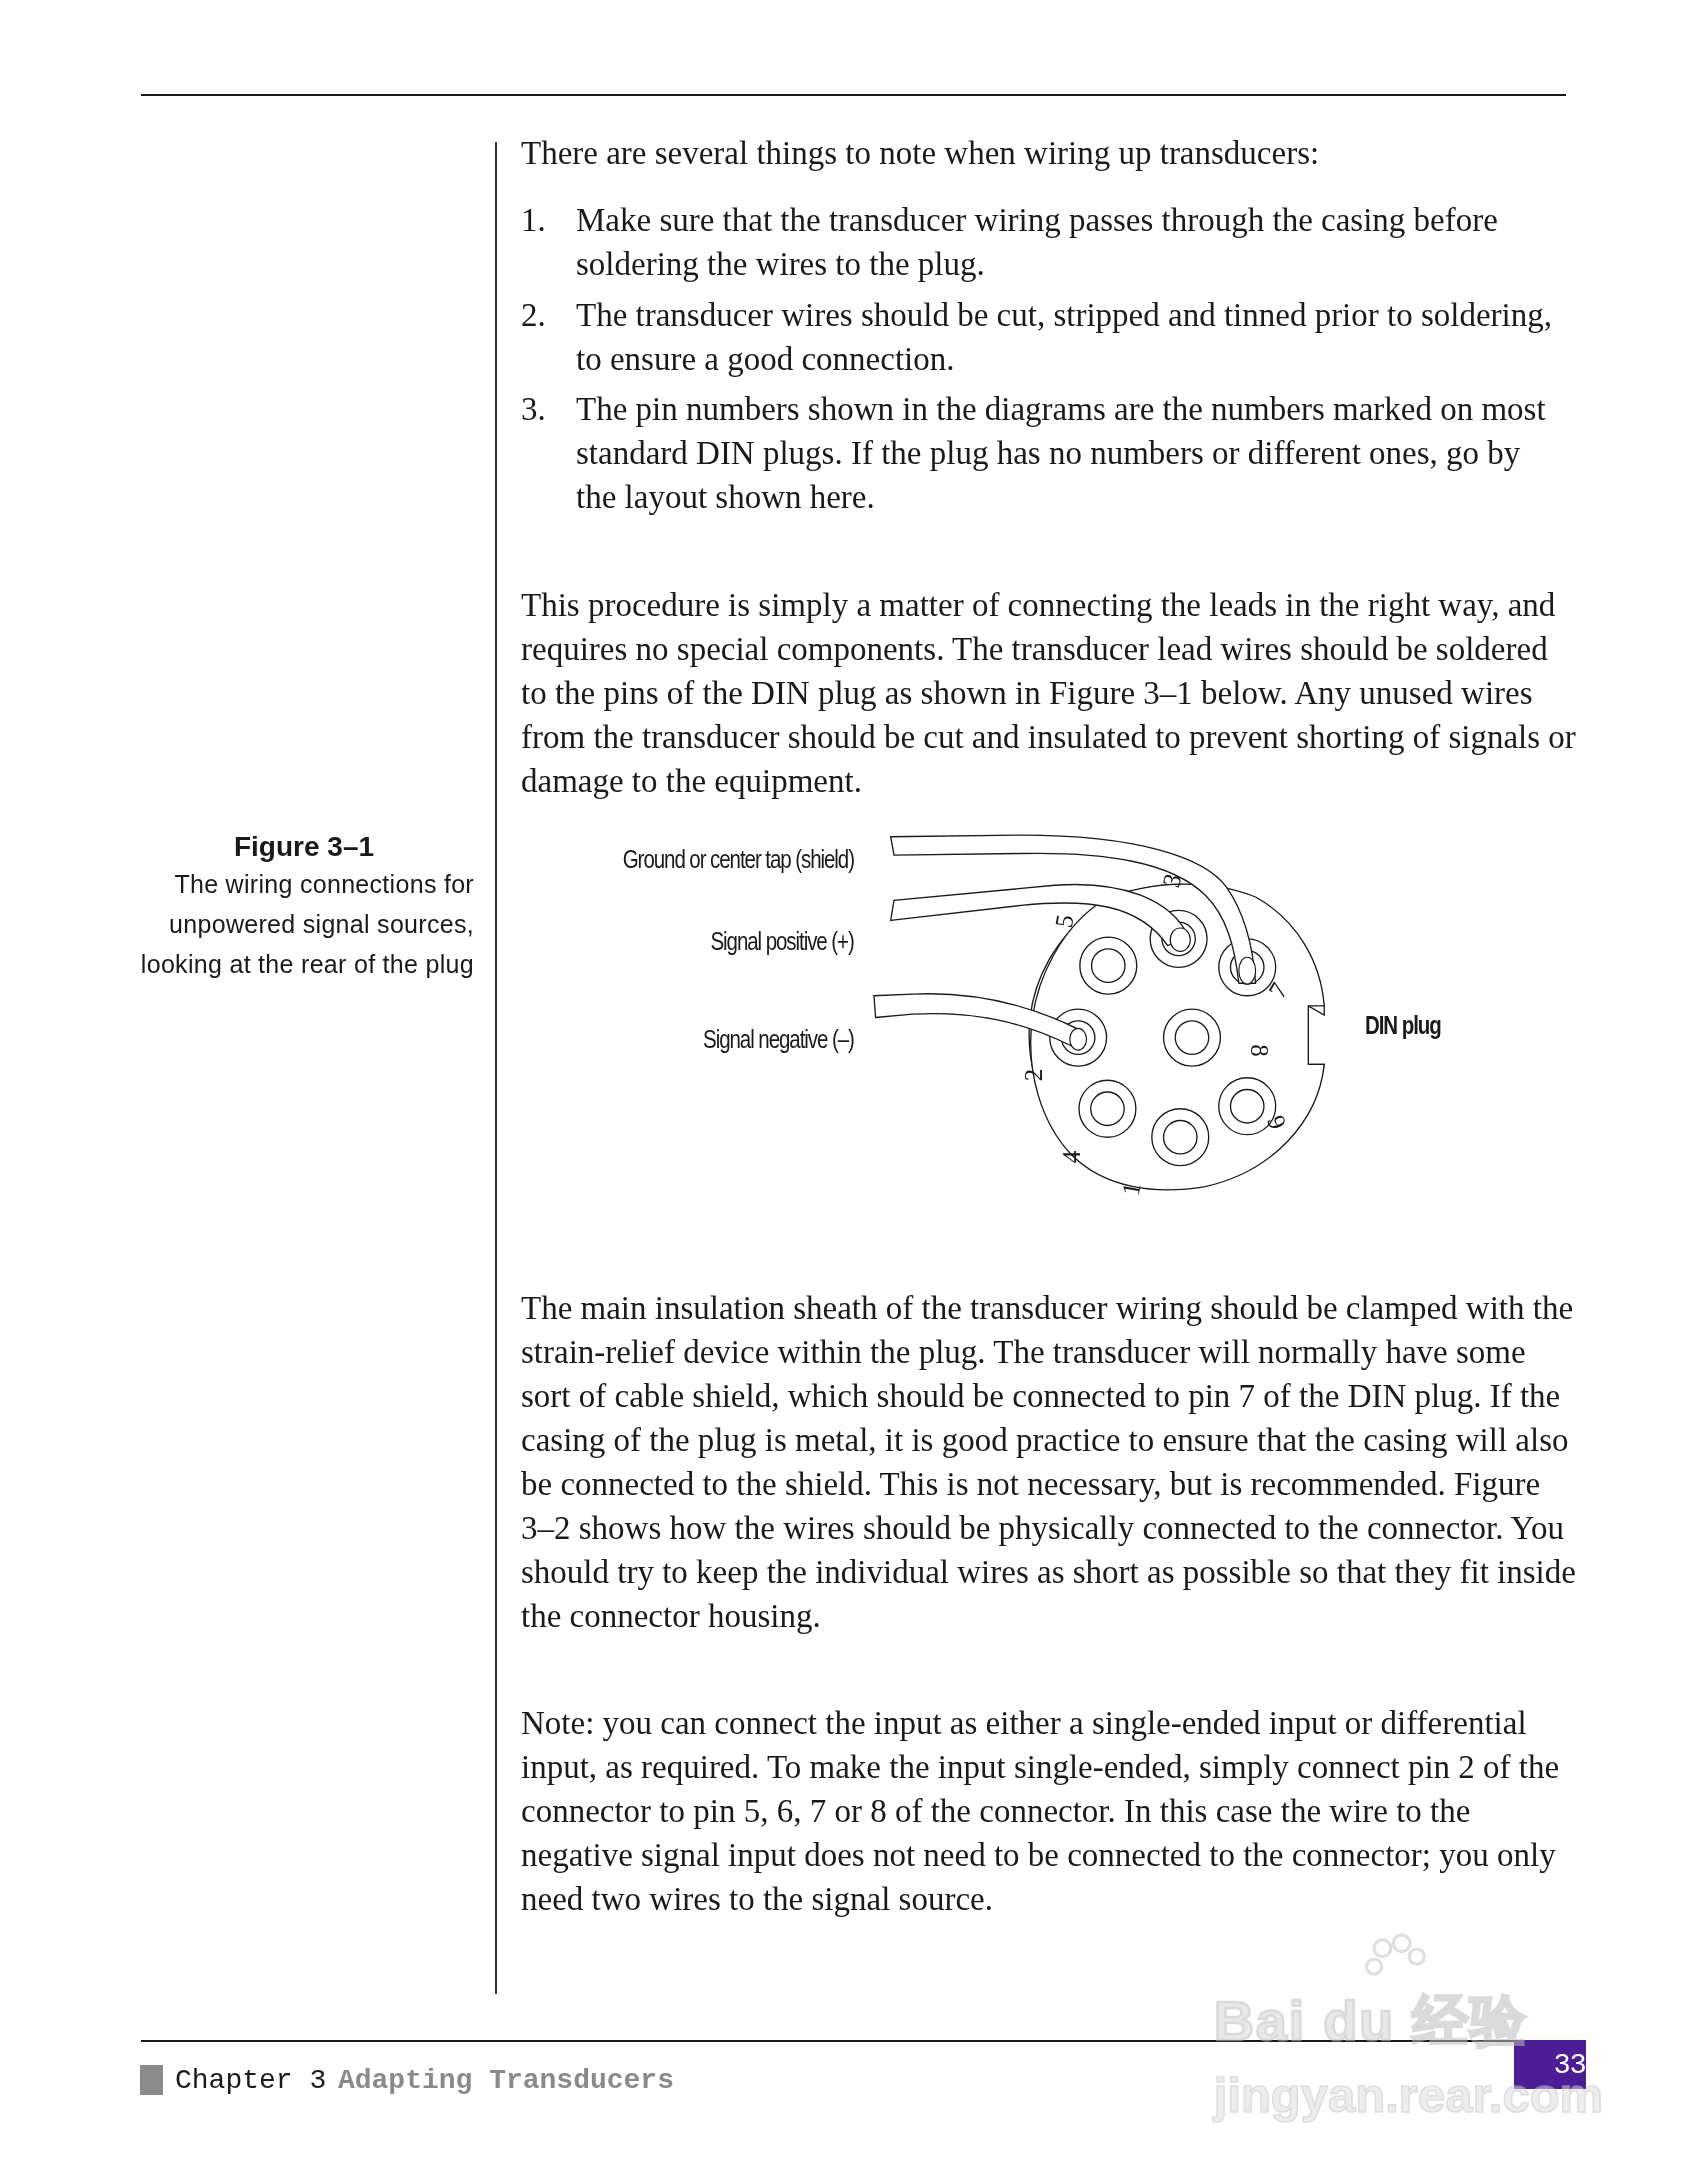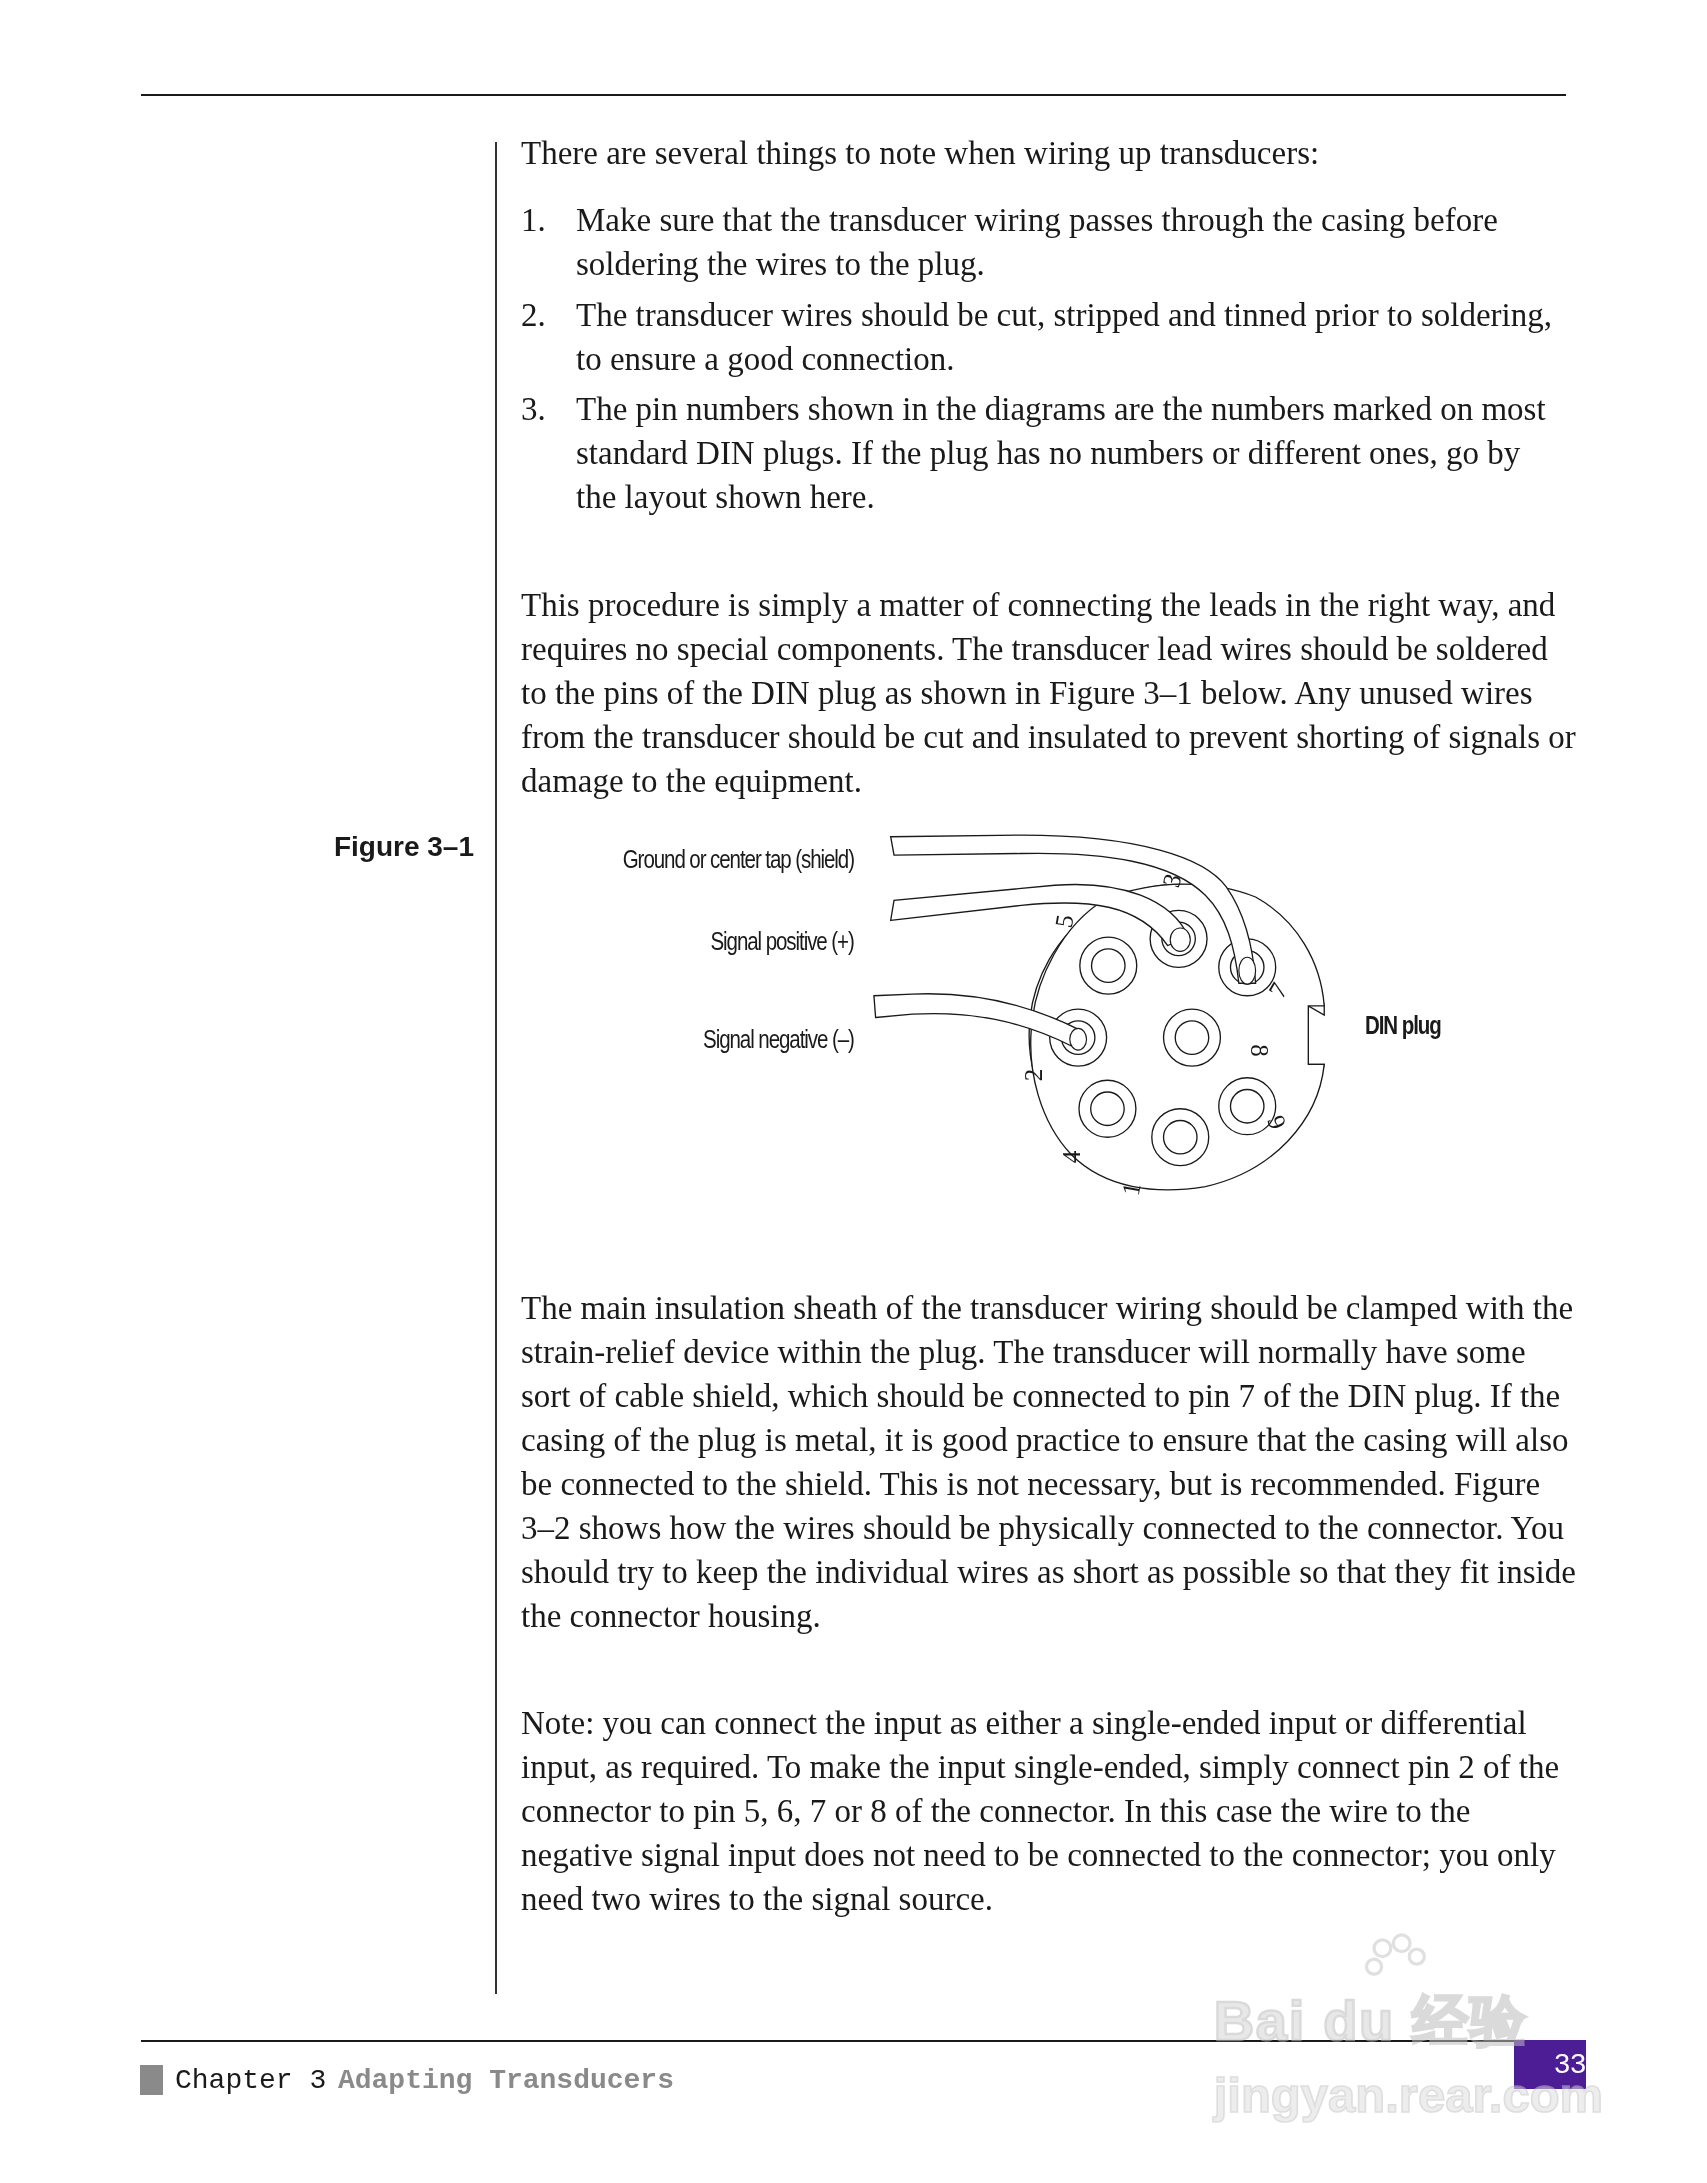--- a/index.html
+++ b/index.html
@@ -13,21 +13,21 @@
   .para-intro { top: 131px; }
   .list { top: 198px; }
   .list-item { display: flex; margin-bottom: 6.7px; }
   .list-item .num { width: 55px; flex: 0 0 55px; }
   .list-item .txt { flex: 1; padding-right: 8.4px; }
   .para-2 { top: 559px; margin-top: 24px; }
   .para-3 { top: 1266px; margin-top: 20px; }
   .para-4 { top: 1701px; }
 
   .caption { position: absolute; left: 134px; top: 829px; width: 340px; text-align: right; font-family: "Liberation Sans", "DejaVu Sans", sans-serif; color: #1a1a1a; }
-  .caption .fig-title { font-weight: bold; font-size: 28px; line-height: 35px; }
+  .caption .fig-title { font-weight: bold; font-size: 28px; line-height: 35px; text-align: center; }
   .caption .fig-desc { font-size: 25px; line-height: 40px; letter-spacing: 0.3px; }
 
   .figure { position: absolute; left: 519px; top: 820px; width: 971px; height: 385px; }
   .figure svg { position: absolute; left: 0; top: 0; }
   .fig-label { position: absolute; font-family: "Liberation Sans", "DejaVu Sans", sans-serif; font-size: 25px; color: #1a1a1a; letter-spacing: -1.3px; white-space: nowrap; transform: scaleX(0.82); transform-origin: right center; }
   .fig-label.din { font-weight: bold; transform-origin: left center; }
 
   .footer-marker { position: absolute; left: 140px; top: 2065px; width: 22.6px; height: 30px; background: #8a8a8a; }
   .footer-chapter { position: absolute; left: 175px; top: 2062px; font-family: Liberation Mono, monospace; font-size: 28px; line-height: 37px; white-space: nowrap; }
   .footer-chapter .ch-num { color: #1a1a1a; }
@@ -63,20 +63,21 @@
     <span class="txt">The pin numbers shown in the diagrams are the numbers marked on most standard DIN plugs. If the plug has no numbers or different ones, go by the layout shown here.</span>
   </div>
 </div>
 
 <div class="body-text para-2">
   <p>This procedure is simply a matter of connecting the leads in the right way, and requires no special components. The transducer lead wires should be soldered to the pins of the DIN plug as shown in Figure 3–1 below. Any unused wires from the transducer should be cut and insulated to prevent shorting of signals or damage to the equipment.</p>
 </div>
 
 <div class="caption">
   <div class="fig-title">Figure 3–1</div>
+  <div class="fig-desc">The wiring connections for unpowered signal sources, looking at the rear of the plug</div>
 </div>
 
 <div class="figure">
   <svg width="971" height="385" viewBox="0 0 1160 460">
     <g fill="#ffffff" stroke="#1a1a1a" stroke-width="1.6">
 
       <path d="M 962 233 L 962 222 A 178 180 0 1 0 962 292 L 943 292 L 943 222 Z" transform="translate(0,0)"></path>
     </g>
 
     <g fill="#ffffff" stroke="#1a1a1a" stroke-width="1.6">

